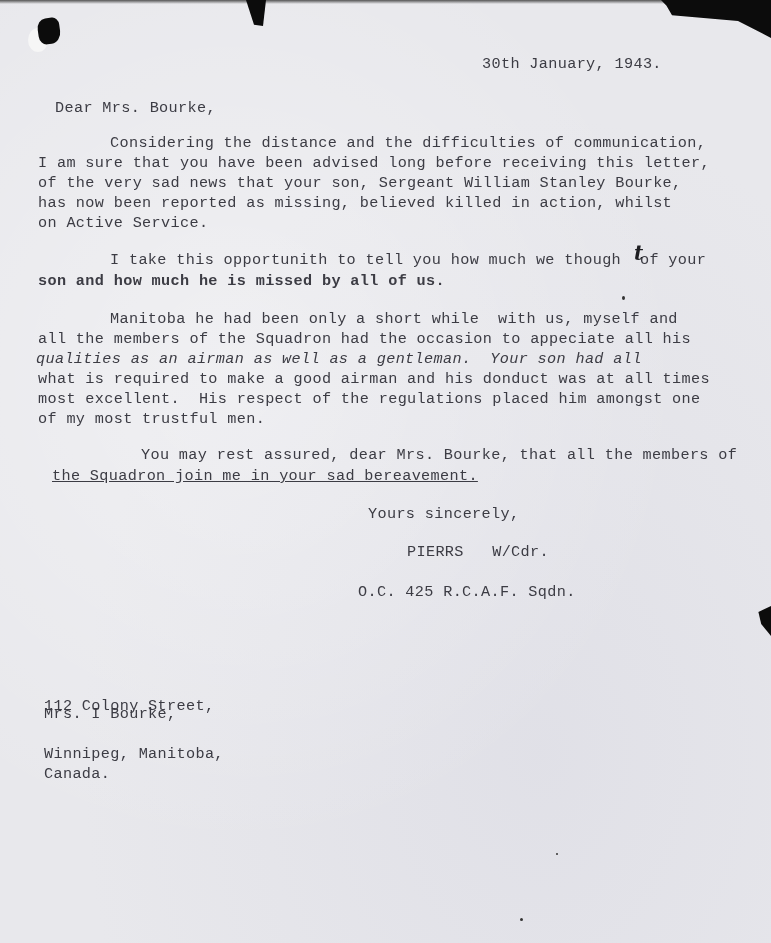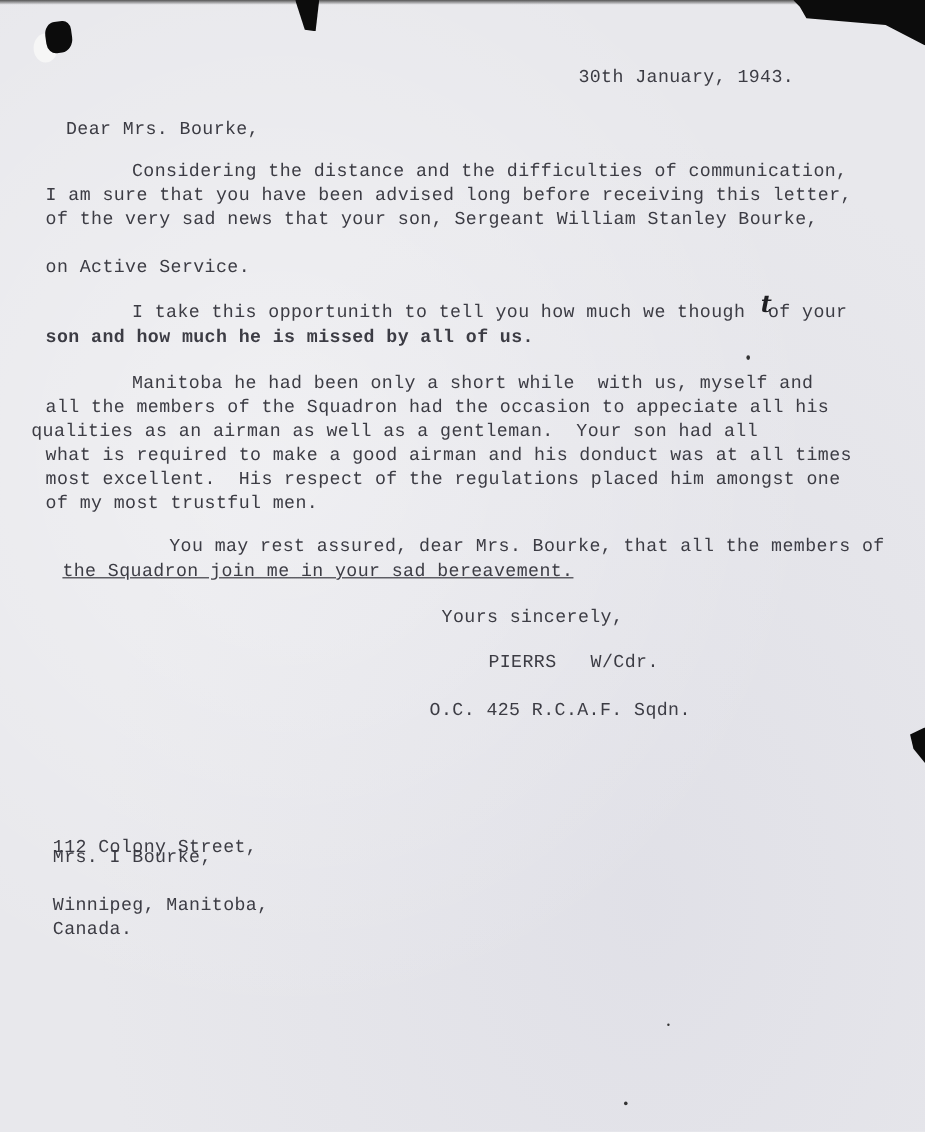--- a/index.html
+++ b/index.html
@@ -54,21 +54,21 @@
   .salutation { left: 55px; top: 99px; }
   .p1-1 { left: 110px; top: 134px; }
   .p1-2 { left: 38px; top: 154px; }
   .p1-3 { left: 38px; top: 174px; }
   .p1-4 { left: 38px; top: 194px; }
   .p1-5 { left: 38px; top: 214px; }
   .p2-1 { left: 110px; top: 251px; }
   .p2-2 { left: 38px; top: 272px; font-weight: bold; }
   .p3-1 { left: 110px; top: 310px; }
   .p3-2 { left: 38px; top: 330px; }
-  .p3-3 { left: 26px; top: 350px; }
+  .p3-3 { left: 36px; top: 350px; font-style: italic; }
   .p3-4 { left: 38px; top: 370px; }
   .p3-5 { left: 38px; top: 390px; }
   .p3-6 { left: 38px; top: 410px; }
   .p4-1 { left: 110px; top: 446px; margin-left: 31px; }
   .p4-2 { left: 52px; top: 467px; text-decoration: underline; }
   .closing { left: 368px; top: 505px; }
   .signature { left: 407px; top: 543px; }
   .title { left: 358px; top: 583px; }
   .addr-1 { left: 44px; top: 705px; }
   .addr-2 { left: 44px; top: 697px; }
@@ -91,20 +91,21 @@
   <div class="tear-top"></div>
   <div class="corner-tr"></div>
   <div class="notch-r"></div>
 
   <div class="line date">30th January, 1943.</div>
   <div class="line salutation">Dear Mrs. Bourke,</div>
 
   <div class="line p1-1">Considering the distance and the difficulties of communication,</div>
   <div class="line p1-2">I am sure that you have been advised long before receiving this letter,</div>
   <div class="line p1-3">of the very sad news that your son, Sergeant William Stanley Bourke,</div>
+  <div class="line p1-4">has now been reported as missing, believed killed in action, whilst</div>
   <div class="line p1-5">on Active Service.</div>
 
   <div class="line p2-1">I take this opportunith to tell you how much we though  of your</div>
   <div class="handwrite-t">t</div>
   <div class="line p2-2">son and how much he is missed by all of us.</div>
 
   <div class="line p3-1">Manitoba he had been only a short while  with us, myself and</div>
   <div class="line p3-2">all the members of the Squadron had the occasion to appeciate all his</div>
   <div class="line p3-3">qualities as an airman as well as a gentleman.  Your son had all</div>
   <div class="line p3-4">what is required to make a good airman and his donduct was at all times</div>

